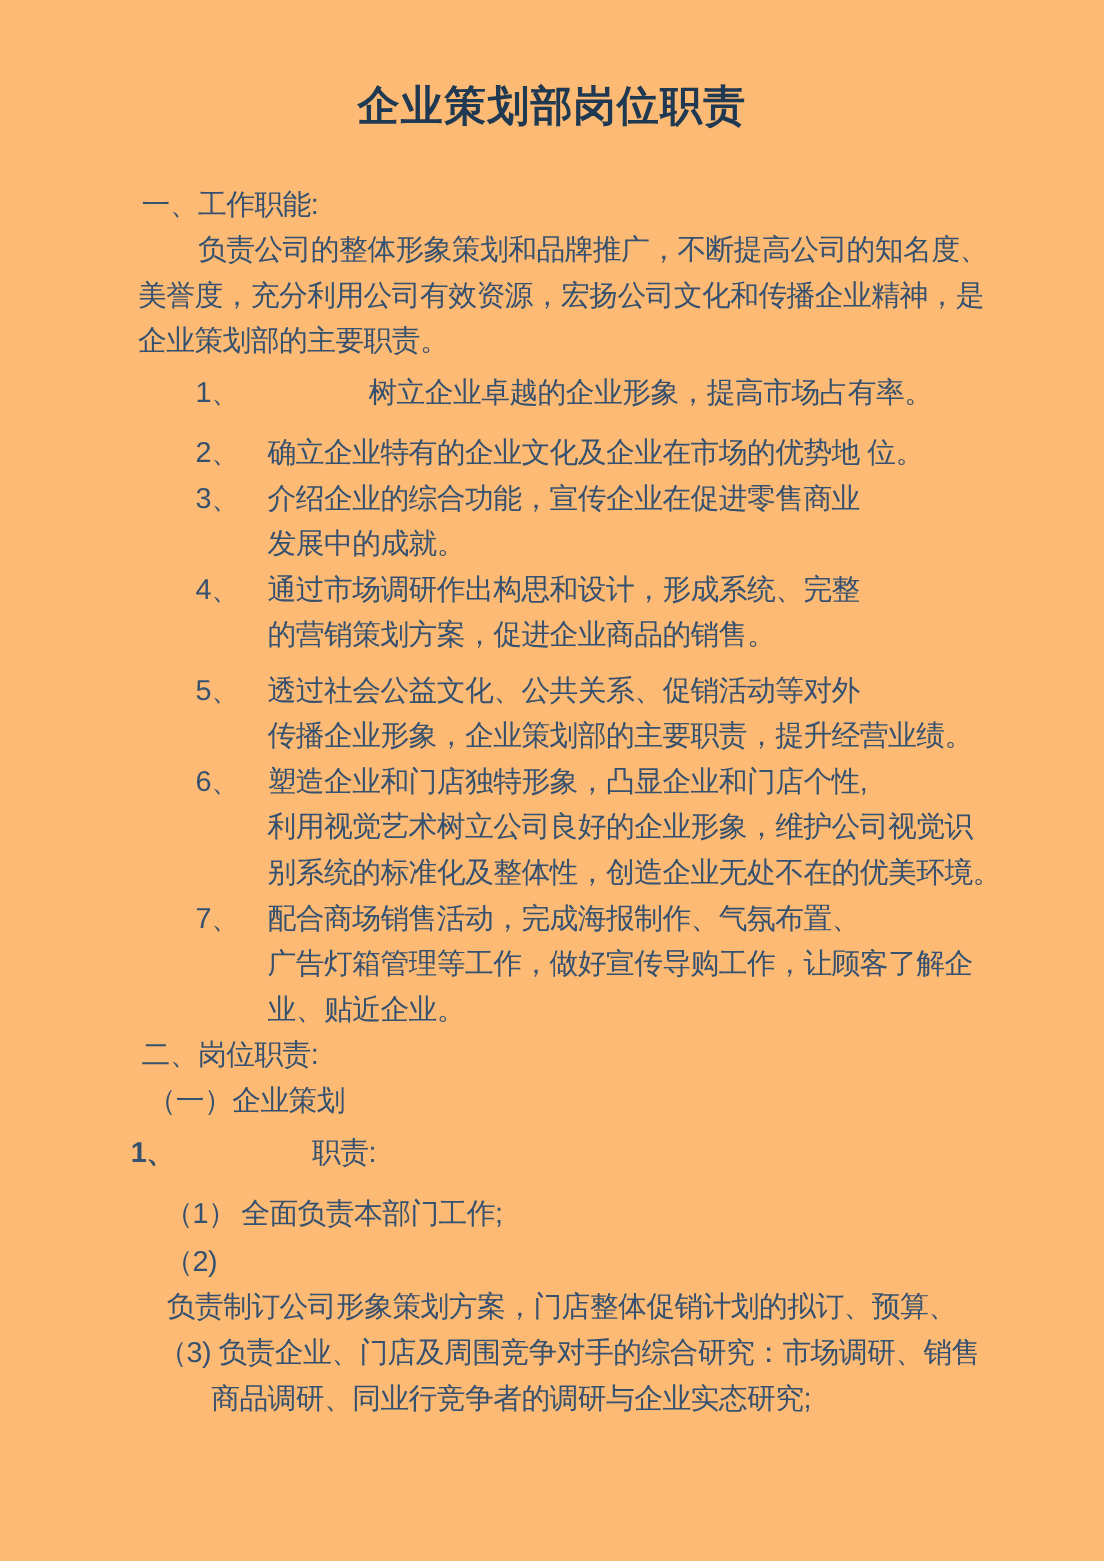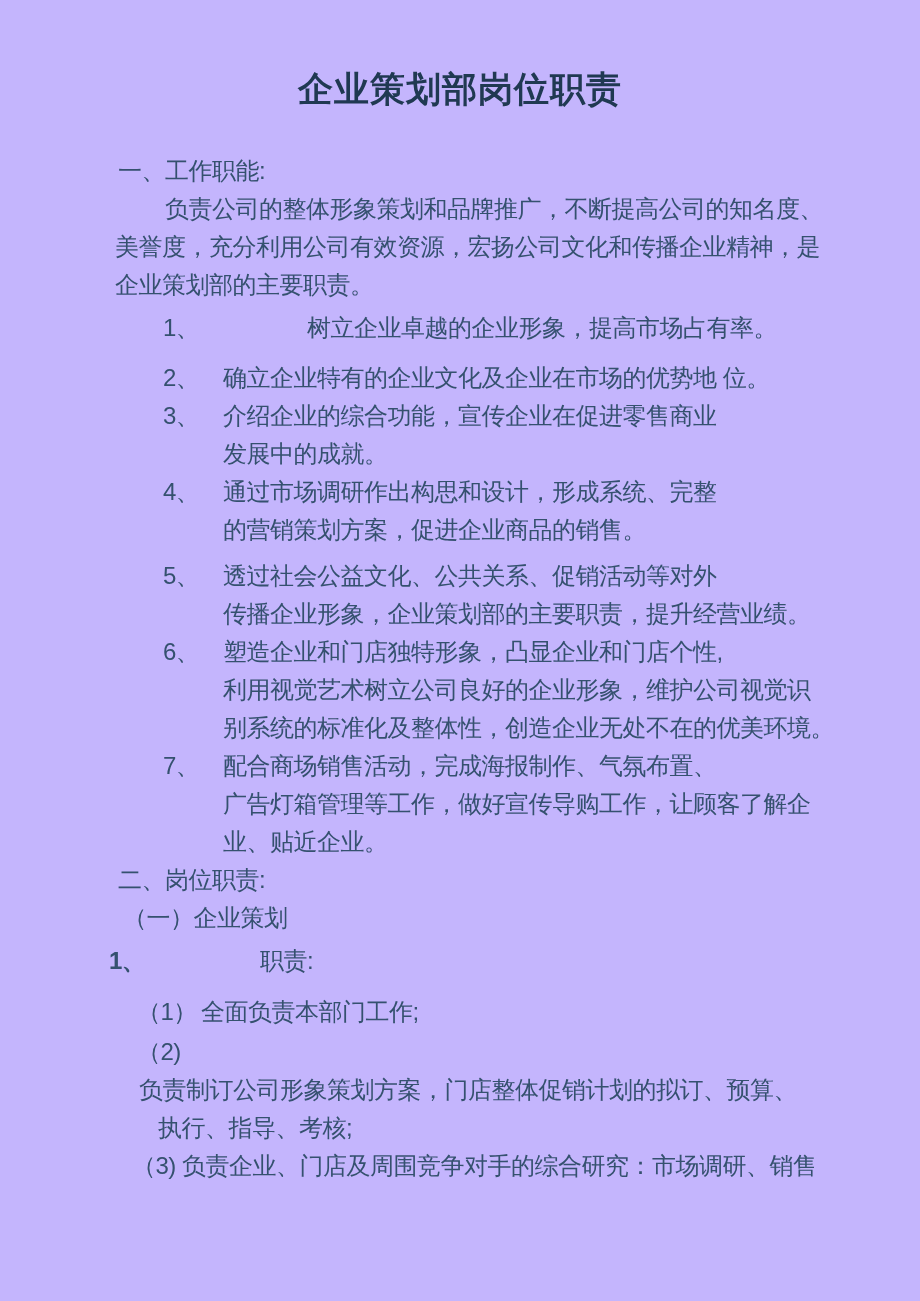--- a/index.html
+++ b/index.html
@@ -5,21 +5,21 @@
   html, body {
     margin: 0;
     padding: 0;
     background: #ffffff;
   }
   .page {
     position: relative;
     width: 920px;
     height: 1301px;
     margin: 0 auto;
-    background: #c4b5fd;
+    background: #fdba74;
     overflow: hidden;
     font-family: "Liberation Sans", "DejaVu Sans", sans-serif;
     color: #35516f;
   }
   .doc-title {
     padding-top: 66px;
     text-align: center;
     font-size: 35px;
     font-weight: bold;
     line-height: 46px;
@@ -147,21 +147,21 @@
       <span>职责:</span>
     </div>
 
     <div class="line row pt1-row sp13">
       <span class="num pt1-num">（1）</span>
       <span>全面负责本部门工作;</span>
     </div>
 
     <div class="line pt2-row sp2">（2)</div>
     <div class="line pt2-contA">负责制订公司形象策划方案，门店整体促销计划的拟订、预算、</div>
-    <div class="line pt2-contB">执行、指导、考核;</div>
 
     <div class="line row pt3-row">
       <span class="num pt3-num">（3)</span>
       <span>负责企业、门店及周围竞争对手的综合研究：市场调研、销售</span>
     </div>
+    <div class="line pt3-cont">商品调研、同业行竞争者的调研与企业实态研究;</div>
 
   </div>
 </div>
 
 </body></html>

